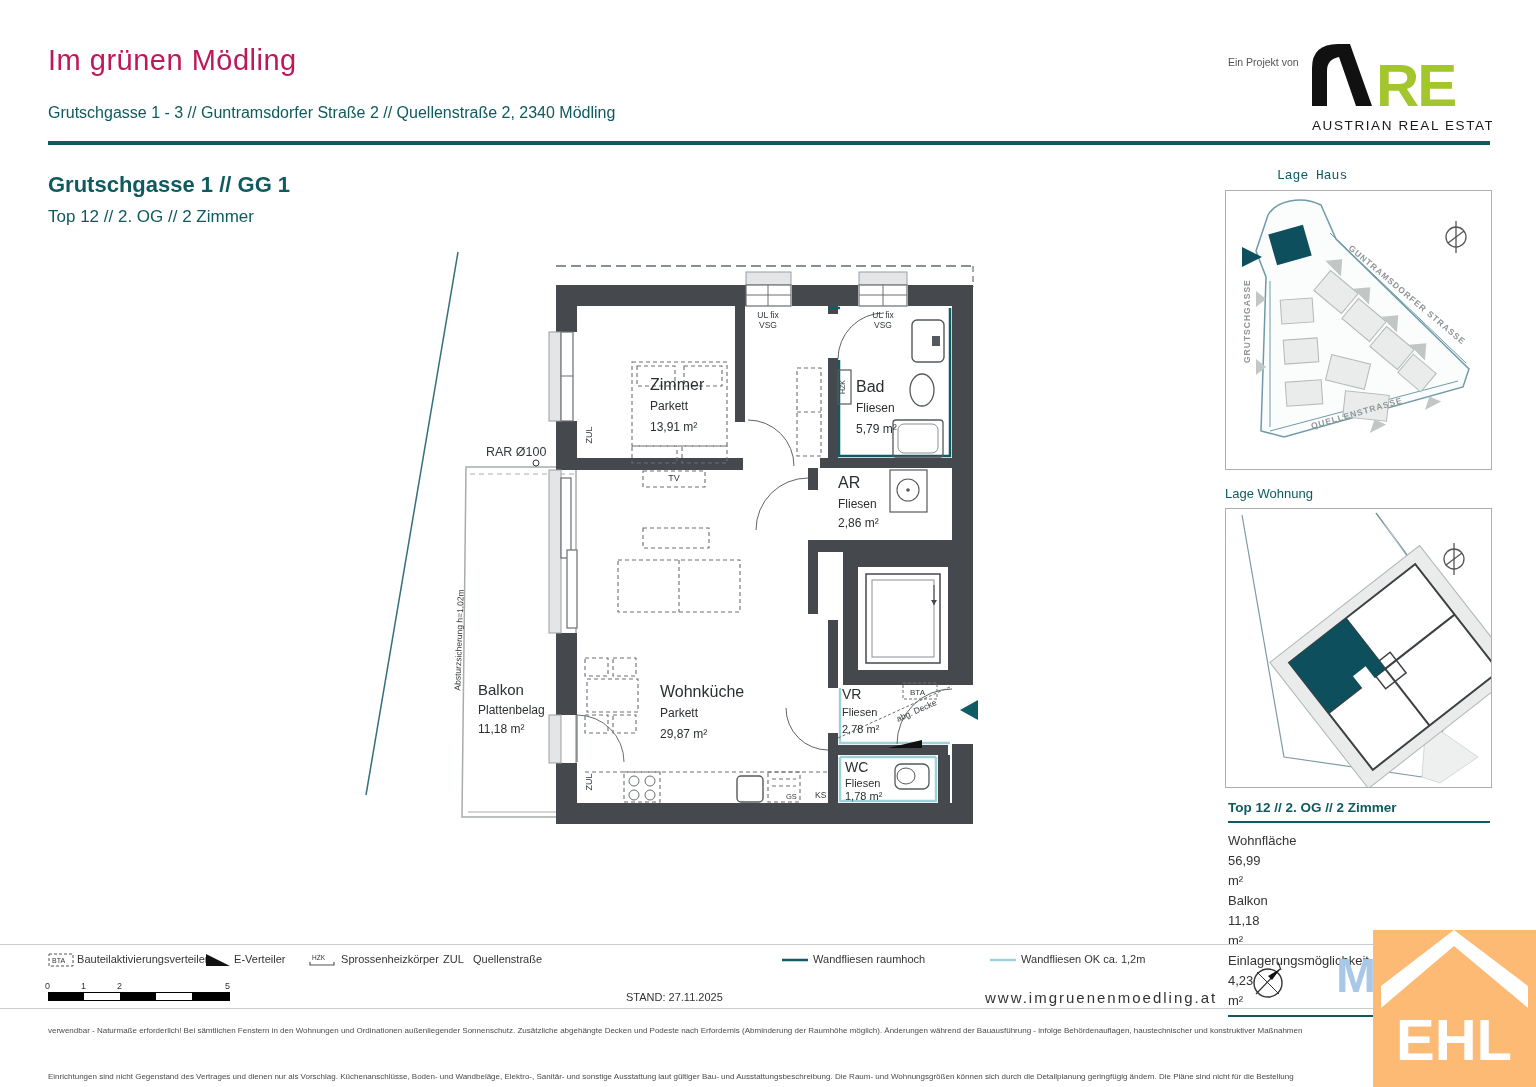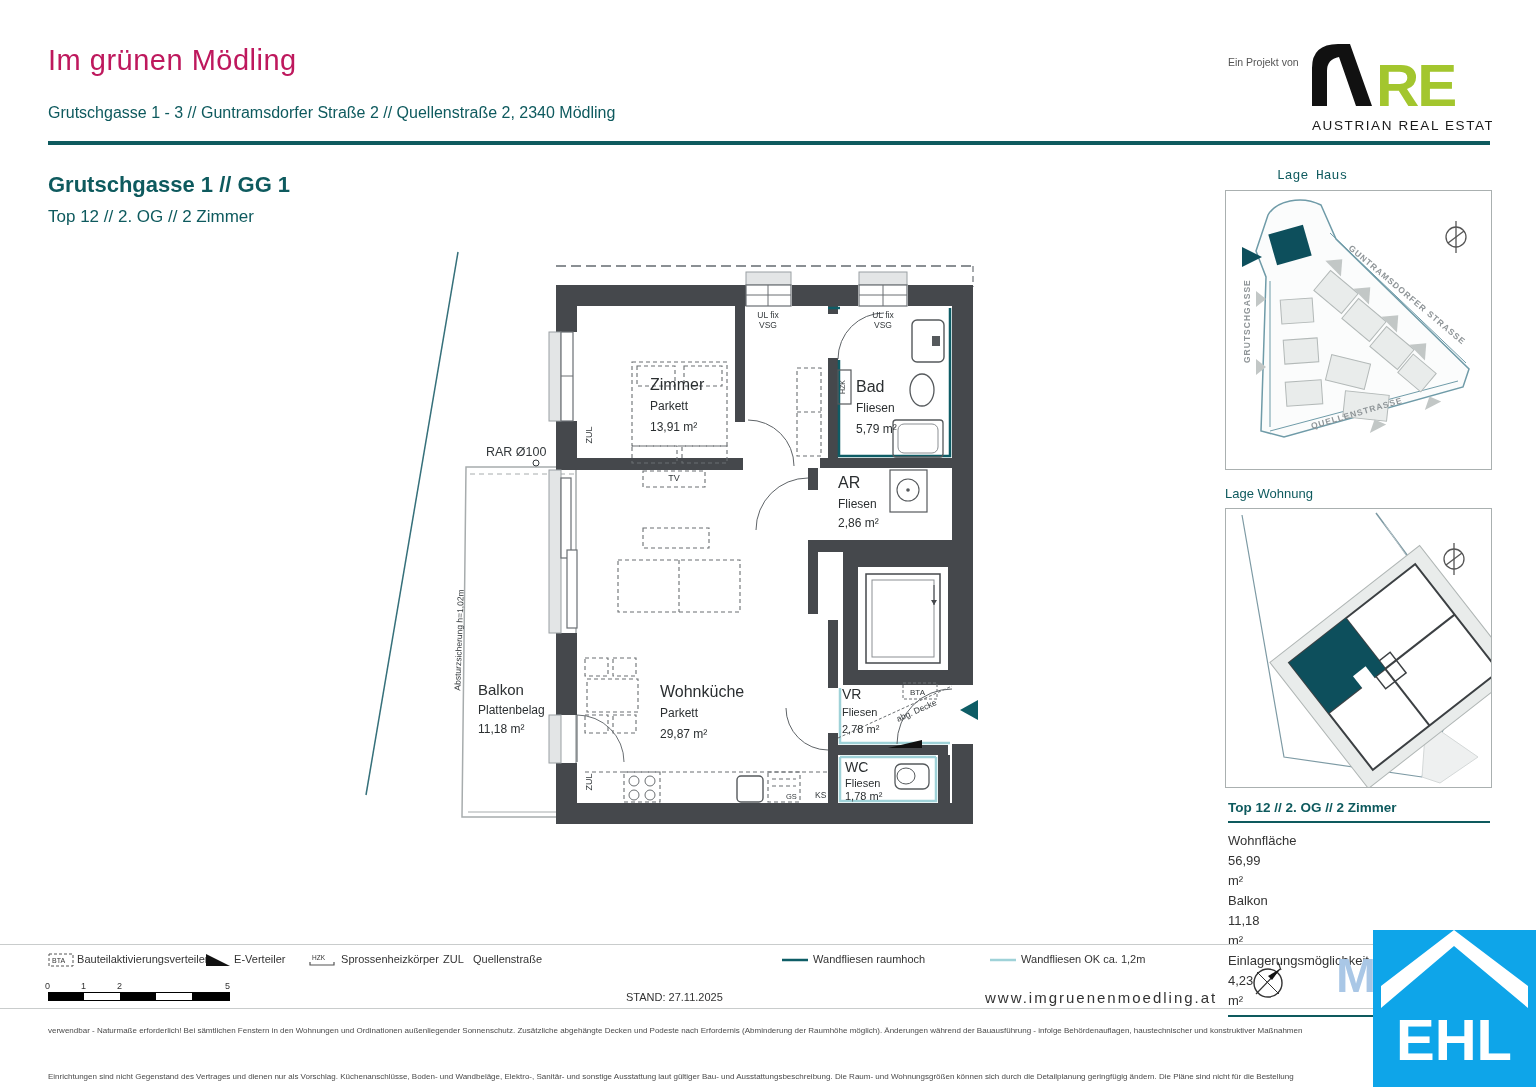--- a/index.html
+++ b/index.html
@@ -25,21 +25,21 @@
   .info .row .unit{width:26px;}
   .info .note{font-size:12px;color:#333;padding:4px 0 8px 0;}
   
   .f-rule{background:#c9cccc;height:1px;}
   .leg{top:953px;height:16px;font-size:11px;color:#333;white-space:nowrap;}
   .leg-icon{display:inline-block;vertical-align:middle;}
   .scalebar-num{top:981px;font-size:9px;color:#333;}
   .stand{left:626px;top:991px;font-size:11px;color:#333;}
   .website{left:985px;top:989px;font-size:15px;letter-spacing:2px;color:#333;}
   .wmark{left:1336px;top:948px;font-size:48px;font-weight:bold;color:#a9c7e6;z-index:1;}
-  .ehl{left:1373px;top:930px;width:163px;height:157px;background:#0ea5e9;z-index:2;}
+  .ehl{left:1373px;top:930px;width:163px;height:157px;background:#fdba74;z-index:2;}
   .disc{left:48px;font-size:8px;color:#4a4a4a;white-space:nowrap;width:1320px;overflow:hidden;}
   svg text{font-family:"Liberation Sans", sans-serif;}
 </style>
 </head>
 <body>
 
 <div class="page">
 
   <div class="abs page-title">Im grünen Mödling</div>
   <div class="abs page-address">Grutschgasse 1 - 3 // Guntramsdorfer Straße 2 // Quellenstraße 2, 2340 Mödling</div>

